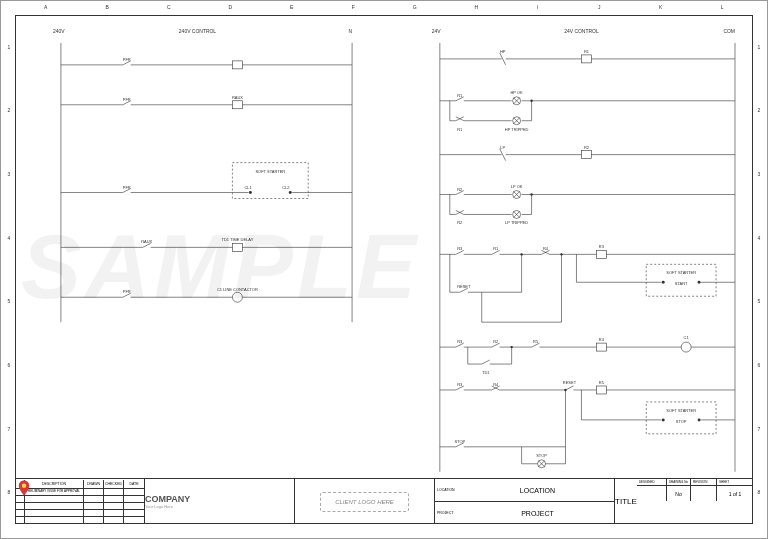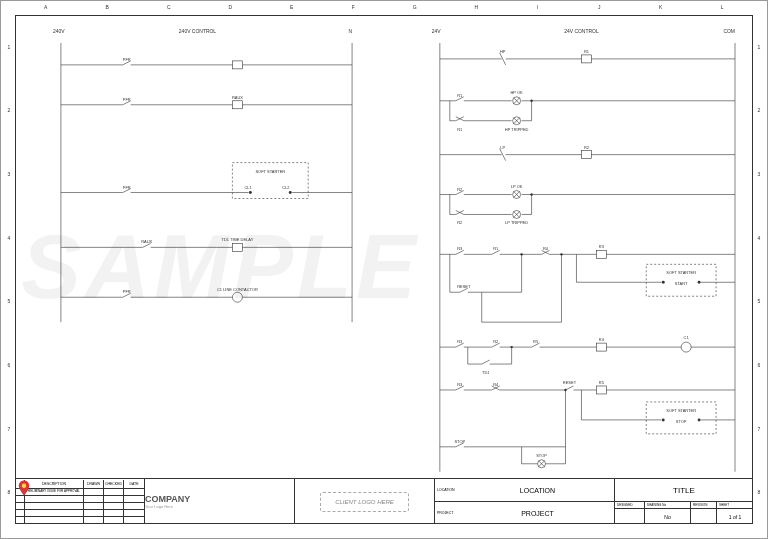--- a/index.html
+++ b/index.html
@@ -31,21 +31,21 @@
   .revrow div { border-right:0.5px solid #333; }
   .logo1 { width: 150px; display:flex; align-items:flex-start; justify-content:center; gap:4px; }
   .logo-pin { width:18px; height:18px; }
   .clientlogo { width: 140px; display:flex; align-items:center; justify-content:center; }
   .cl-box { border: 1px dashed #aaa; padding: 6px 14px; font-size:6px; color:#888; font-style:italic; border-radius:3px; }
   .loccol { width: 180px; display:flex; flex-direction:column; }
   .locrow { flex:1; border-bottom:0.5px solid #333; display:flex; align-items:center; }
   .locrow:last-child { border-bottom:none; }
   .loclbl { font-size:3.5px; width:26px; padding-left:2px; }
   .locval { flex:1; text-align:center; font-size:7px; }
-  .titlecol { flex:1; display:flex; flex-direction:column; }
+  .titlecol { flex:1; display:flex; flex-direction:row; }
   .titlerow { flex:1; border-bottom:0.5px solid #333; display:flex; align-items:center; justify-content:center; font-size:8px; }
   .details { display:flex; height:22px; }
   .details > div { border-right:0.5px solid #333; display:flex; flex-direction:column; font-size:3.5px; }
   .details .k { padding:1px 2px; border-bottom:0.5px solid #333; font-size:3px; }
   .details .v { flex:1; display:flex; align-items:center; justify-content:center; font-size:5px; }
 </style>
 </head>
 <body>
 
 <div class="sheet">

